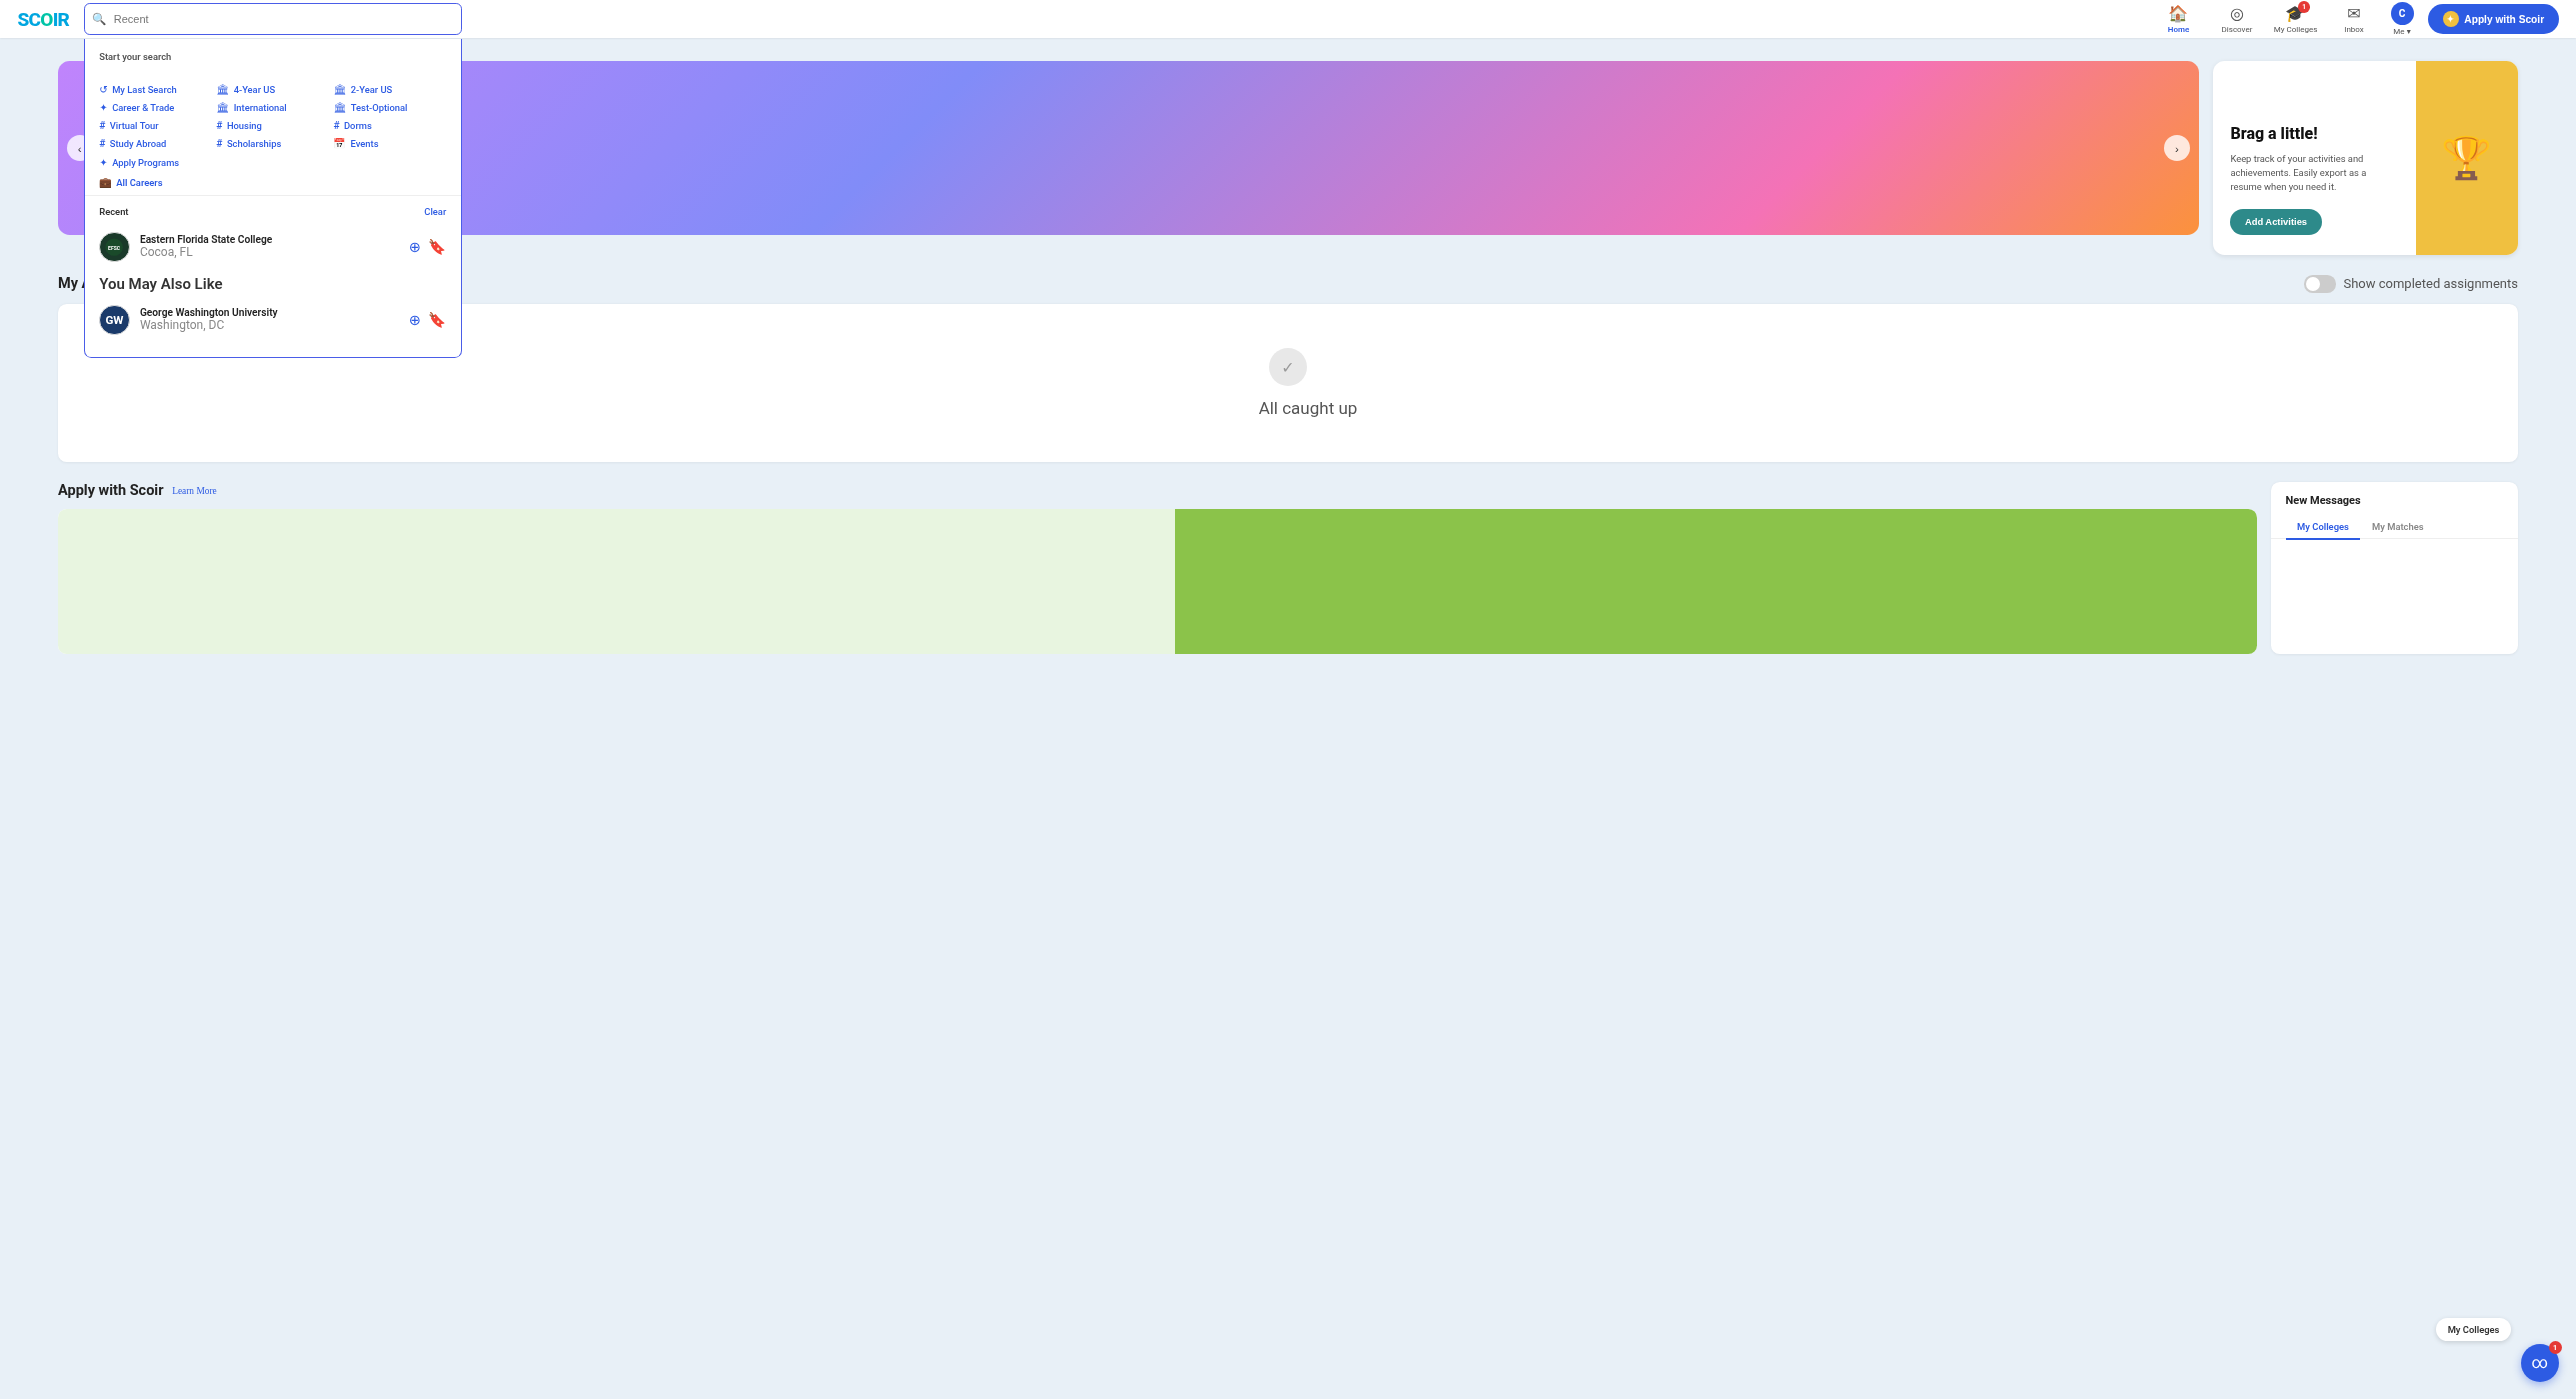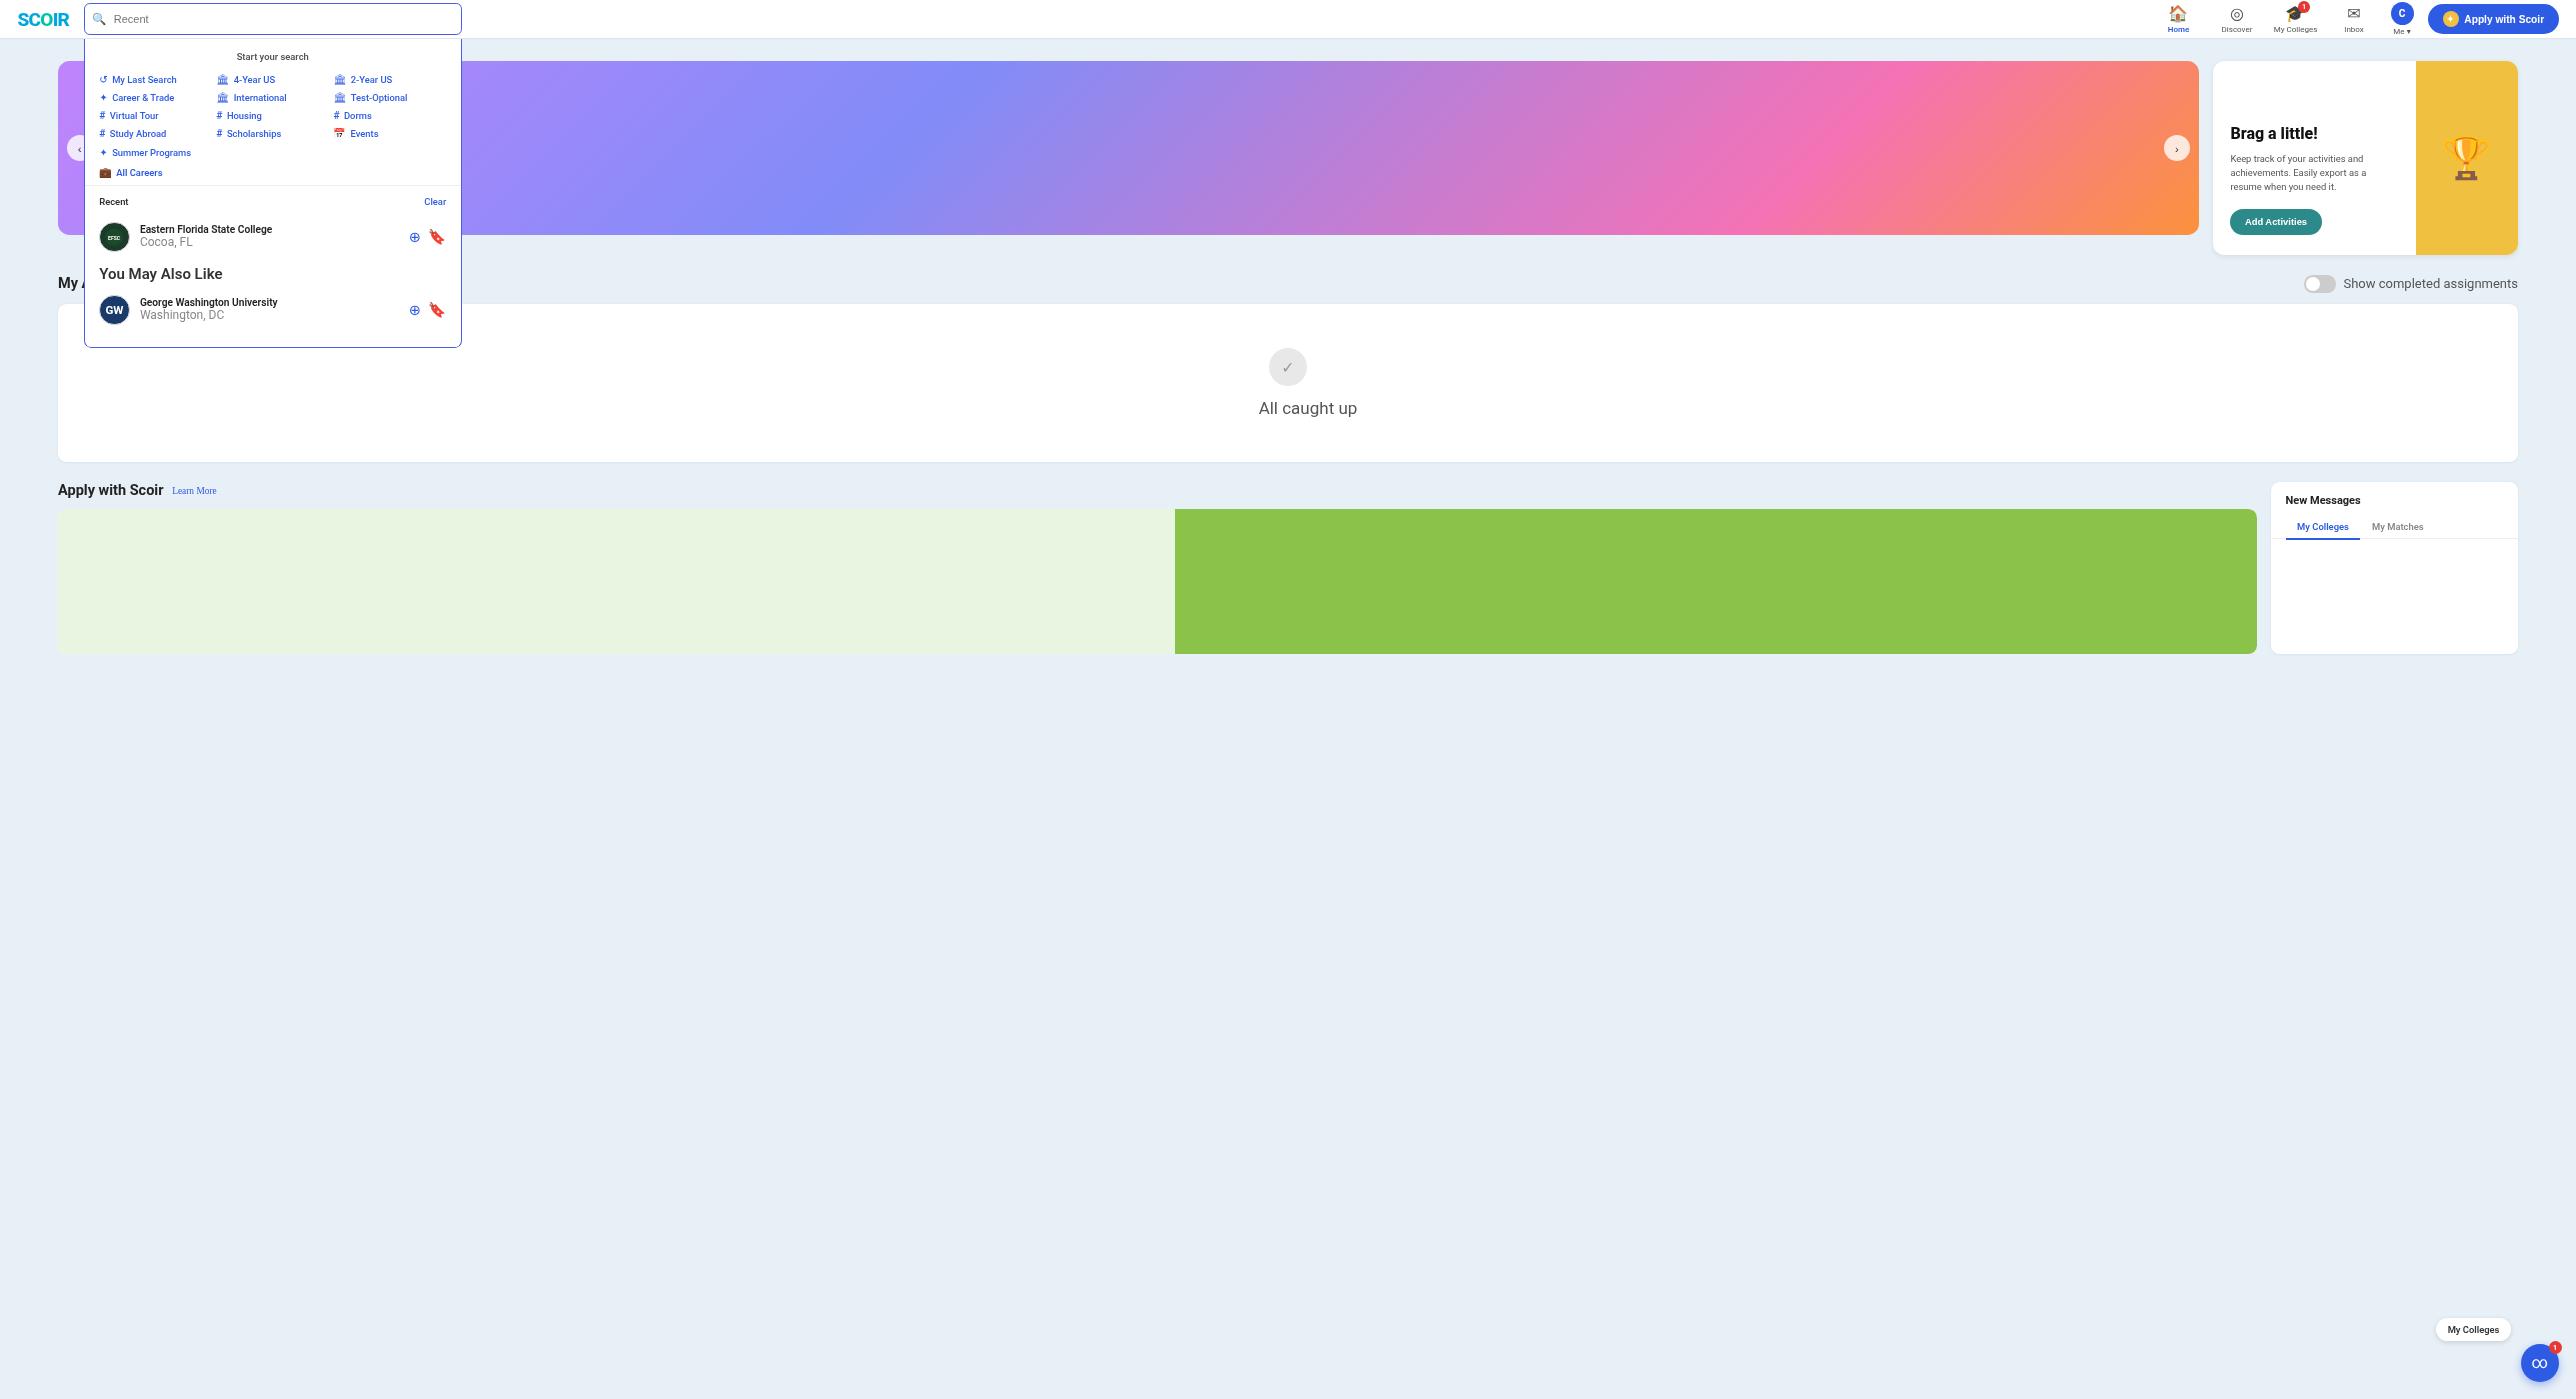--- a/index.html
+++ b/index.html
@@ -69,22 +69,21 @@
       padding-bottom: 8.7px;
     }
     .search-dropdown-top {
       padding: 11.6px 14.5px 7.3px;
       border-bottom: 0.7px solid #eee;
     }
     .start-search-label {
       font-size: 9.4px;
       font-weight: 600;
       color: #555;
-      margin-bottom: 12px;
-      text-align: center;
+      margin-bottom: 22px;
     }
     .search-tags {
       display: grid;
       grid-template-columns: repeat(3, 1fr);
       gap: 7.3px 4.4px;
     }
     .search-tag {
       display: flex;
       align-items: center;
       gap: 4.4px;
@@ -638,21 +637,21 @@
           <div class="search-tag">
             <span class="tag-icon">#</span>
             <span>Scholarships</span>
           </div>
           <div class="search-tag">
             <span class="tag-icon">📅</span>
             <span>Events</span>
           </div>
           <div class="search-tag">
             <span class="tag-icon">✦</span>
-            <span>Summer Programs</span>
+            <span>Apply Programs</span>
           </div>
         </div>
 
         <div style="margin-top:7.3px">
           <div class="all-careers-tag">
             <span class="tag-icon">💼</span>
             <span>All Careers</span>
           </div>
         </div>
       </div>

